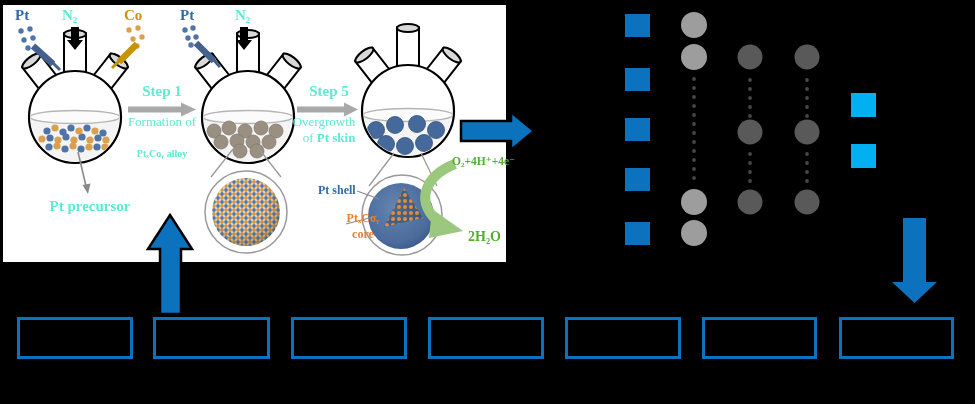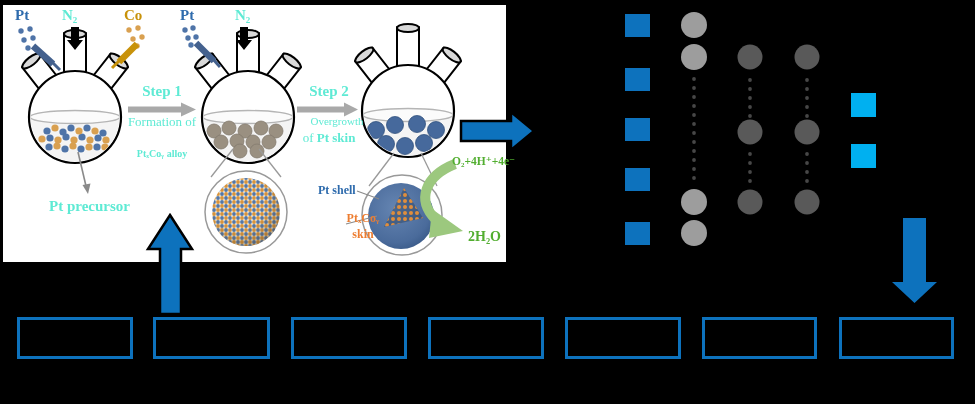--- a/index.html
+++ b/index.html
@@ -319,29 +319,29 @@
   <div class="lbl b" style="left:62px;top:7px;font-size:15px;">N₂</div>
   <div class="lbl b gold" style="left:124px;top:7px;font-size:15px;">Co</div>
 
   <div class="lbl b blue" style="left:180px;top:7px;font-size:15px;">Pt</div>
   <div class="lbl b" style="left:235px;top:7px;font-size:15px;">N₂</div>
 
   <div class="lbl b c" style="left:122px;top:83px;width:80px;font-size:15px;">Step 1</div>
   <div class="lbl c" style="left:116px;top:115px;width:92px;font-size:13px;">Formation of</div>
   <div class="lbl b c" style="left:114px;top:148px;width:96px;font-size:10px;">PtₓCoᵧ alloy</div>
 
-  <div class="lbl b c" style="left:292px;top:83px;width:74px;font-size:15px;">Step 2</div>
-  <div class="lbl c" style="left:296px;top:115px;width:82px;font-size:11px;">Overgrowth</div>
+  <div class="lbl b c" style="left:292px;top:83px;width:74px;font-size:15px;">Step 5</div>
+  <div class="lbl c" style="left:283px;top:115px;width:82px;font-size:13px;">Overgrowth</div>
   <div class="lbl c" style="left:288px;top:131px;width:82px;font-size:13px;font-family:Liberation Serif, serif;"><span>of </span><span class="b">Pt skin</span></div>
 
-  <div class="lbl b c" style="left:26px;top:198px;width:104px;font-size:15px;text-align:right;">Pt precursor</div>
+  <div class="lbl b c" style="left:38px;top:198px;width:104px;font-size:15px;">Pt precursor</div>
 
   <div class="lbl b blue" style="left:318px;top:184px;font-size:12px;">Pt shell</div>
   <div class="lbl b orange c" style="left:304px;top:212px;width:46px;font-size:12px;">PtₓCoᵧ</div>
-  <div class="lbl b orange c" style="left:304px;top:228px;width:46px;font-size:12px;">skin</div>
+  <div class="lbl b orange c" style="left:304px;top:228px;width:46px;font-size:12px;">core</div>
 
   <div class="lbl b green" style="left:444px;top:155px;font-size:11.5px;padding-left:8px;">O₂+4H⁺+4e⁻</div>
   <div class="lbl b green" style="left:468px;top:229px;font-size:14px;">2H₂O</div>
 
   <div class="flowbox" style="left:17px;width:110px;"></div>
   <div class="flowbox" style="left:153px;width:111px;"></div>
   <div class="flowbox" style="left:291px;width:110px;"></div>
   <div class="flowbox" style="left:428px;width:110px;"></div>
   <div class="flowbox" style="left:565px;width:110px;"></div>
   <div class="flowbox" style="left:702px;width:109px;"></div>

